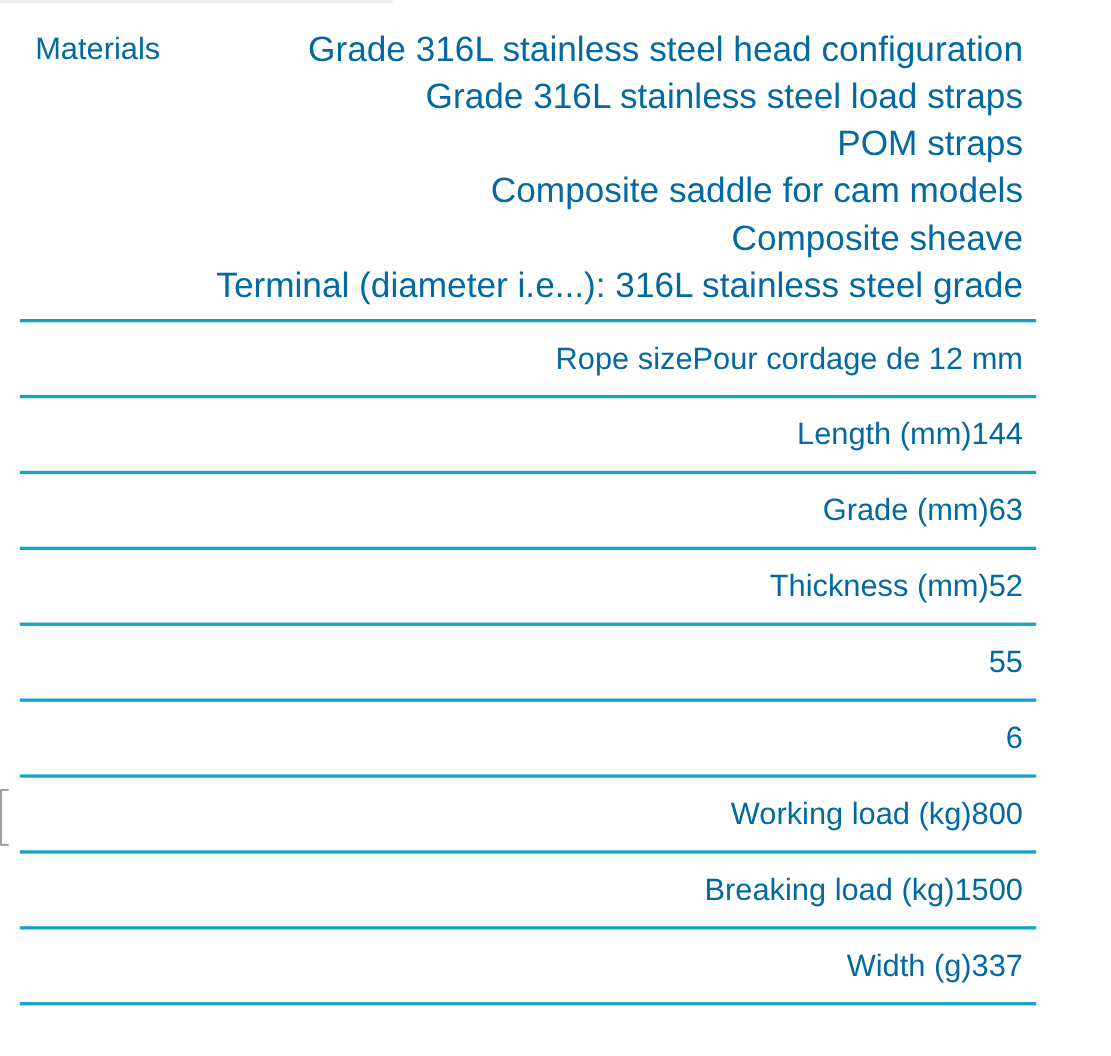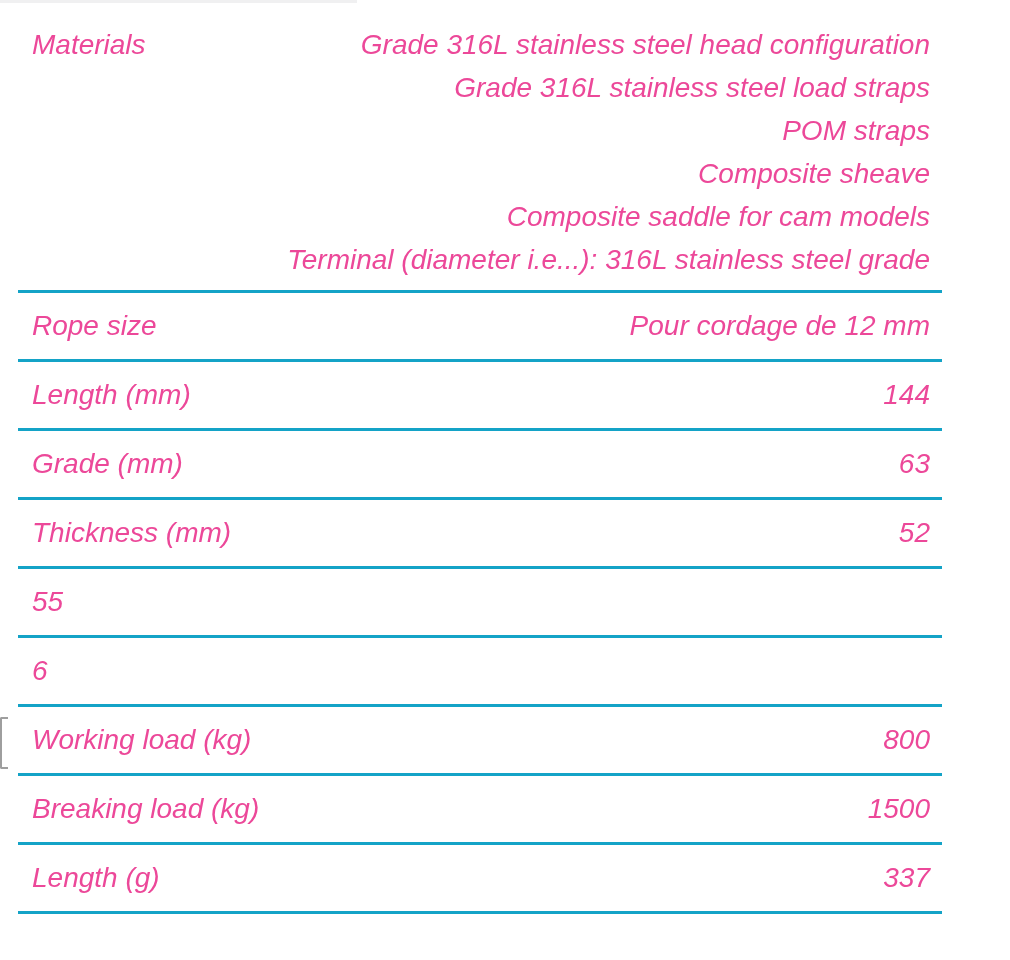--- a/index.html
+++ b/index.html
@@ -53,67 +53,67 @@
     align-items: flex-start;
     padding: 20px 12px 0 14px;
   }
   .mat-label {
     font-size: 28px;
     line-height: 43px;
     white-space: nowrap;
   }
   .materials-values {
     text-align: right;
-    font-size: 28px;
+    font-size: 32px;
     line-height: 43px;
     flex: 1;
   }
   .mat-line {
     white-space: nowrap;
   }
   .spec-table {
     width: 100%;
   }
   .row {
     box-sizing: border-box;
     height: 69px;
     border-bottom: 3px solid var(--accent, #14a3c7);
     display: flex;
-    justify-content: space-between;
+    justify-content: flex-end;
     align-items: center;
     padding: 0 12px 0 14px;
     font-size: 28px;
   }
   .row .label {
     white-space: nowrap;
   }
   .row .value {
     white-space: nowrap;
     text-align: right;
   }
 </style>
 </head>
 <body>
 
-<div class="page" style="color: #ec4899; font-style: italic;">
+<div class="page" style="color: #0369a1;">
 
   <div class="top-remnant" style="background: rgb(240, 240, 241);"></div>
 
   <div class="left-remnant"></div>
 
   <div class="content">
 
     <div class="materials">
       <div class="mat-label">Materials</div>
       <div class="materials-values">
           <div class="mat-line">Grade 316L stainless steel head configuration</div>
           <div class="mat-line">Grade 316L stainless steel load straps</div>
           <div class="mat-line">POM straps</div>
+          <div class="mat-line">Composite saddle for cam models</div>
           <div class="mat-line">Composite sheave</div>
-          <div class="mat-line">Composite saddle for cam models</div>
           <div class="mat-line">Terminal (diameter i.e...): 316L stainless steel grade</div>
         </div>
     </div>
 
     <div class="spec-table">
   <div class="row">
     <span class="label">Rope size</span>
     <span class="value">Pour cordage de 12 mm</span>
   </div>
 
@@ -144,19 +144,19 @@
     <span class="label">Working load (kg)</span>
     <span class="value">800</span>
   </div>
 
   <div class="row">
     <span class="label">Breaking load (kg)</span>
     <span class="value">1500</span>
   </div>
 
   <div class="row">
-    <span class="label">Length (g)</span>
+    <span class="label">Width (g)</span>
     <span class="value">337</span>
   </div>
 </div>
 
   </div>
 </div>
 
 </body></html>

